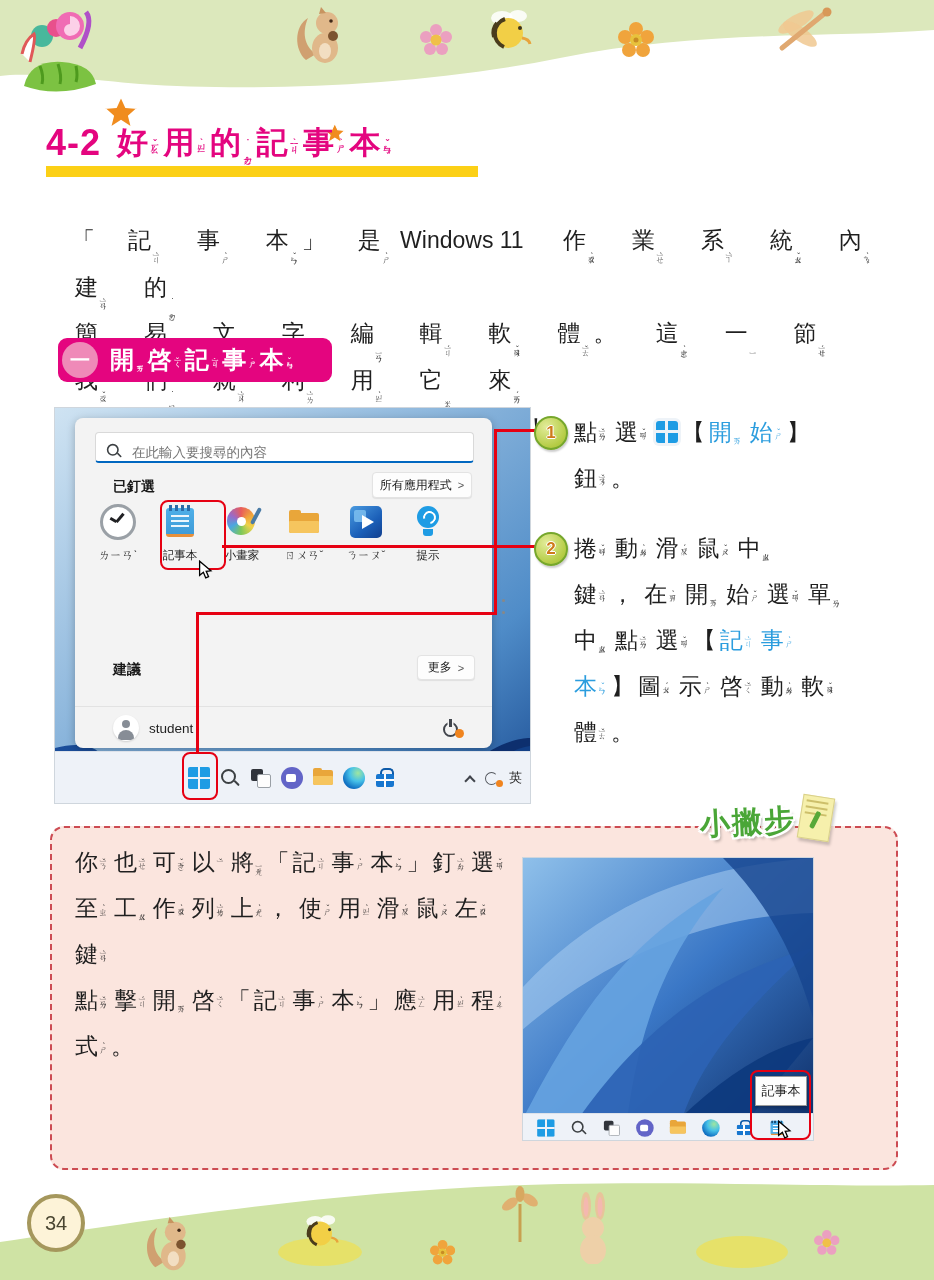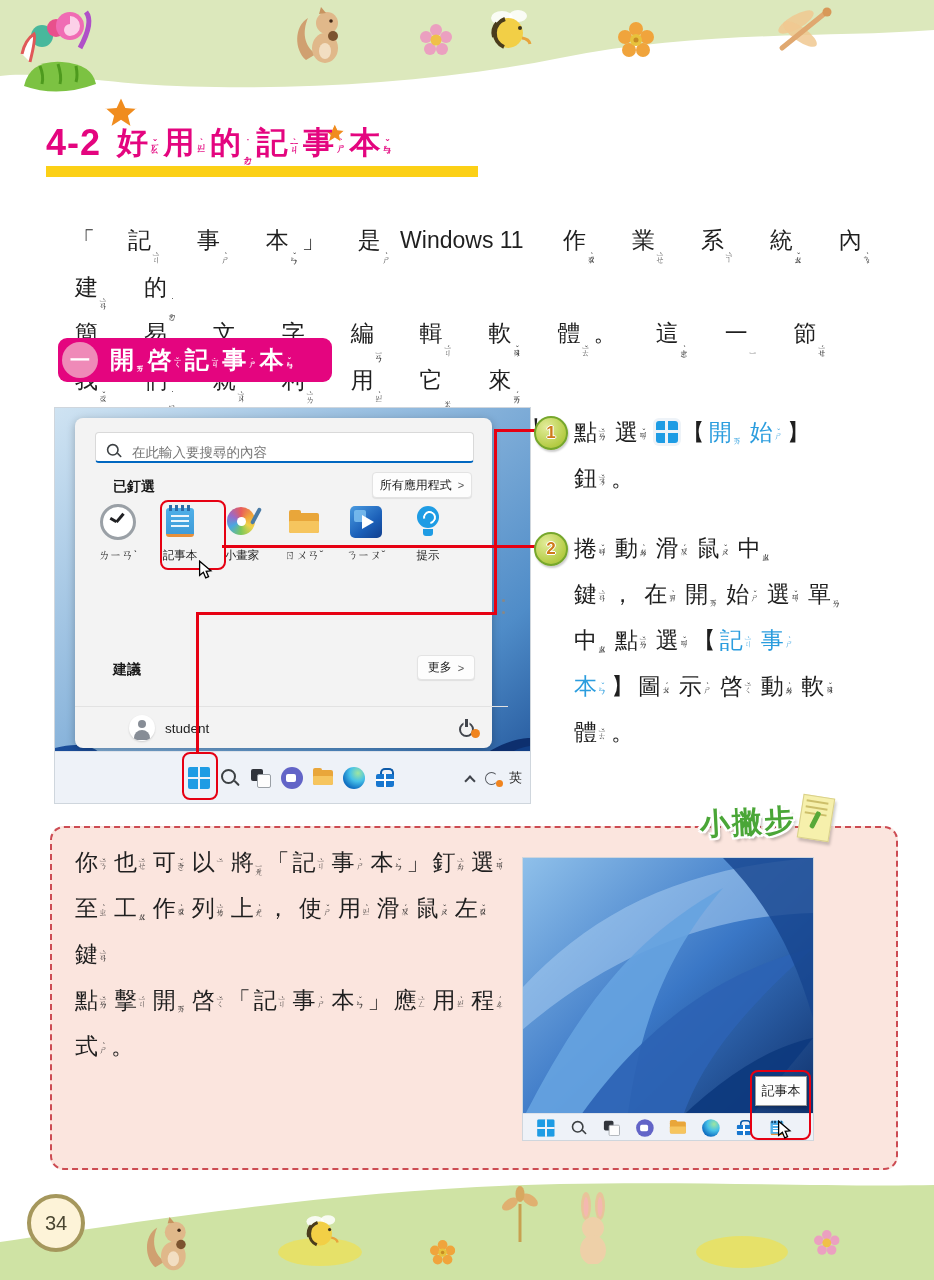--- a/index.html
+++ b/index.html
@@ -53,21 +53,21 @@
   .searchbox input{border:0;outline:0;flex:1;font-size:13.5px;color:#444;background:transparent;
                    font-family:inherit;}
   .sec-label{font-size:14px;font-weight:600;color:#191919;}
   .small-btn{background:#fdfdfd;border:1px solid #e3e3e3;border-radius:4px;box-shadow:0 1px 1px rgba(0,0,0,.08);
              font-size:12px;color:#191919;display:flex;align-items:center;justify-content:center;gap:6px;}
   .small-btn .chev{font-size:11px;color:#555;}
   .apps-row{left:12px;top:86px;width:393px;display:flex;}
   .app-item{width:62px;margin-right:0;display:flex;flex-direction:column;align-items:center;cursor:default;}
   .app-item .lbl{font-size:11.5px;color:#1a1a1a;margin-top:8px;white-space:nowrap;}
   .scroll-dots i{display:block;width:3px;height:3px;border-radius:50%;background:#888;margin:9px 0;}
-  .userbar{left:0;top:288px;width:417px;height:42px;border-top:1px solid #e2e2e2;display:flex;align-items:center;padding-left:16px;}
+  .userbar{left:0;top:288px;width:417px;height:42px;border-top:1px solid #e2e2e2;display:flex;align-items:center;}
   .user-name{font-size:13.5px;color:#222;margin-left:10px;}
 
   
   .taskbar{background:#eef2f8;display:flex;align-items:center;}
   #tb1{left:0;top:343px;width:475px;height:52px;border-top:1px solid #dde2ea;}
   #tb2{left:0;top:255px;width:290px;height:27px;border-top:1px solid #dde2ea;}
   .tk-item{width:31px;height:40px;display:flex;align-items:center;justify-content:center;}
   #tb2 .tk-item{width:33px;height:26px;transform:scale(.8);}
   .tray{position:absolute;right:8px;top:0;height:52px;display:flex;align-items:center;gap:8px;}
   .ime{font-size:13px;color:#2a2a2a;}

